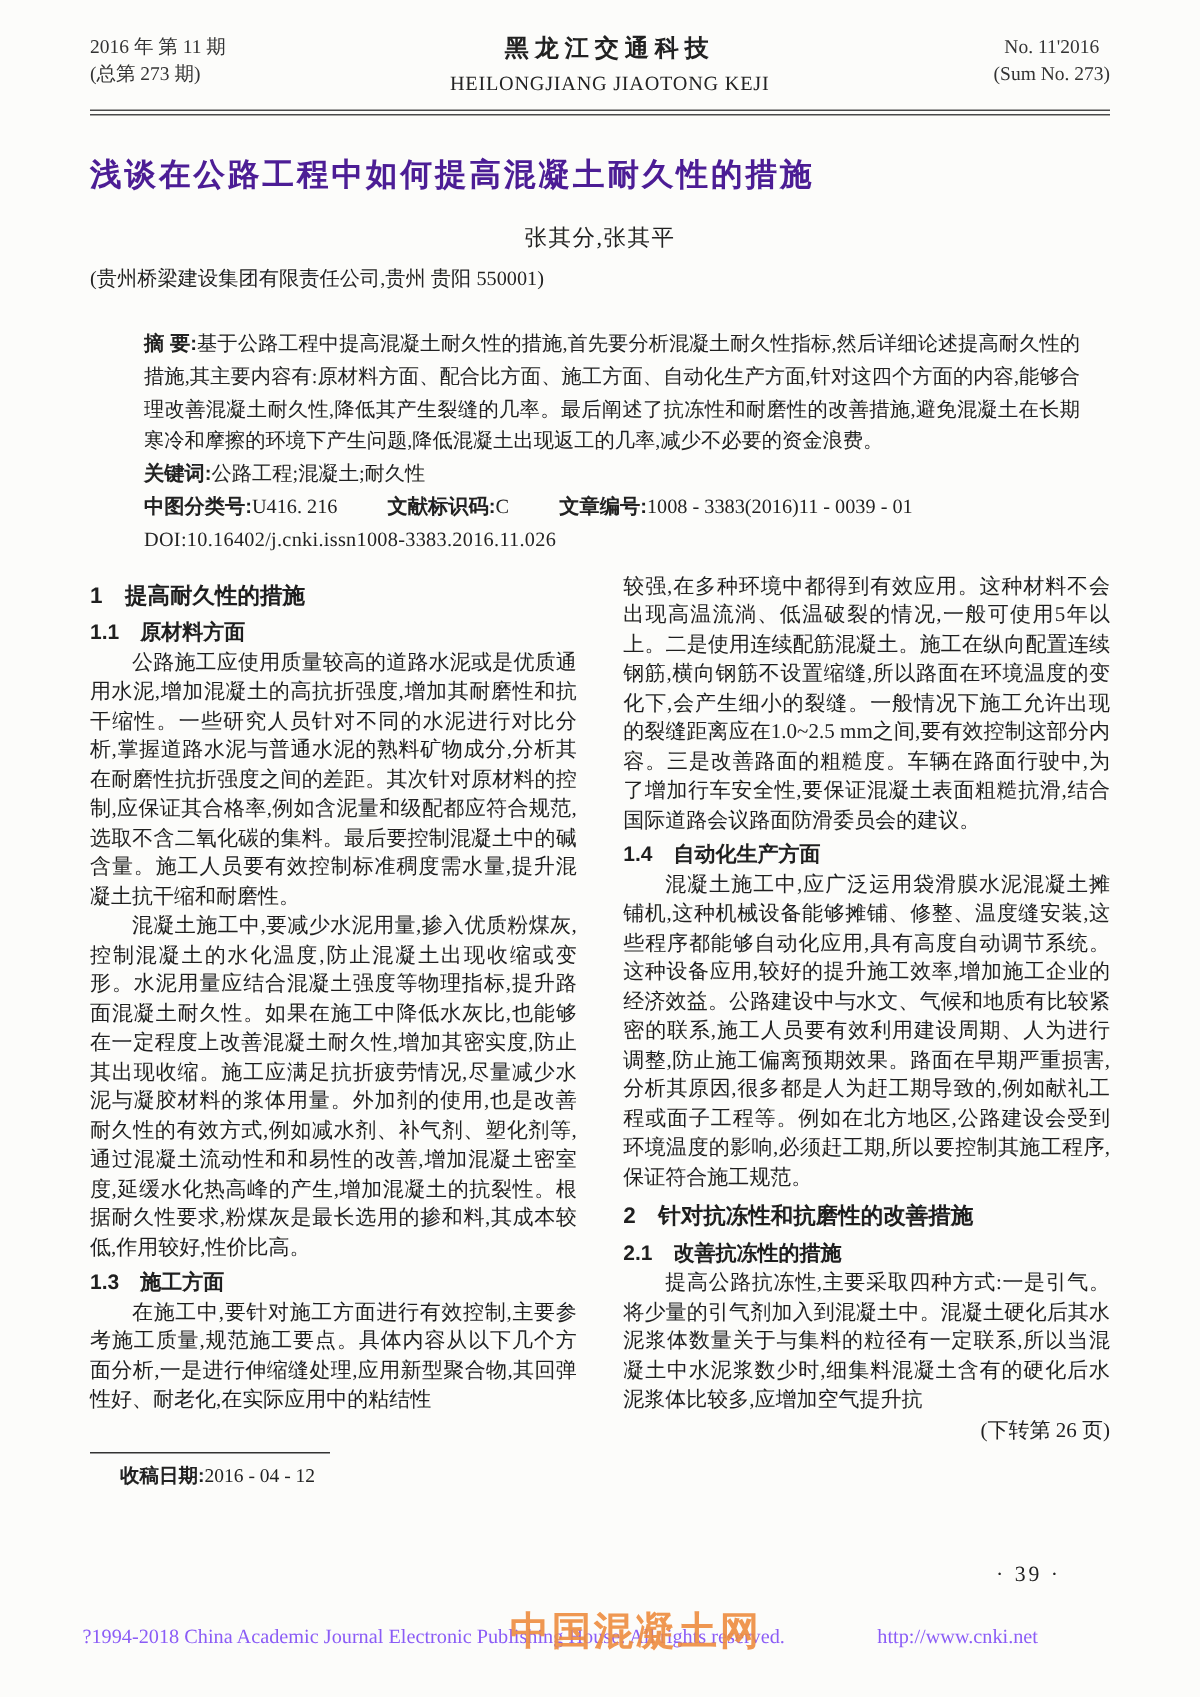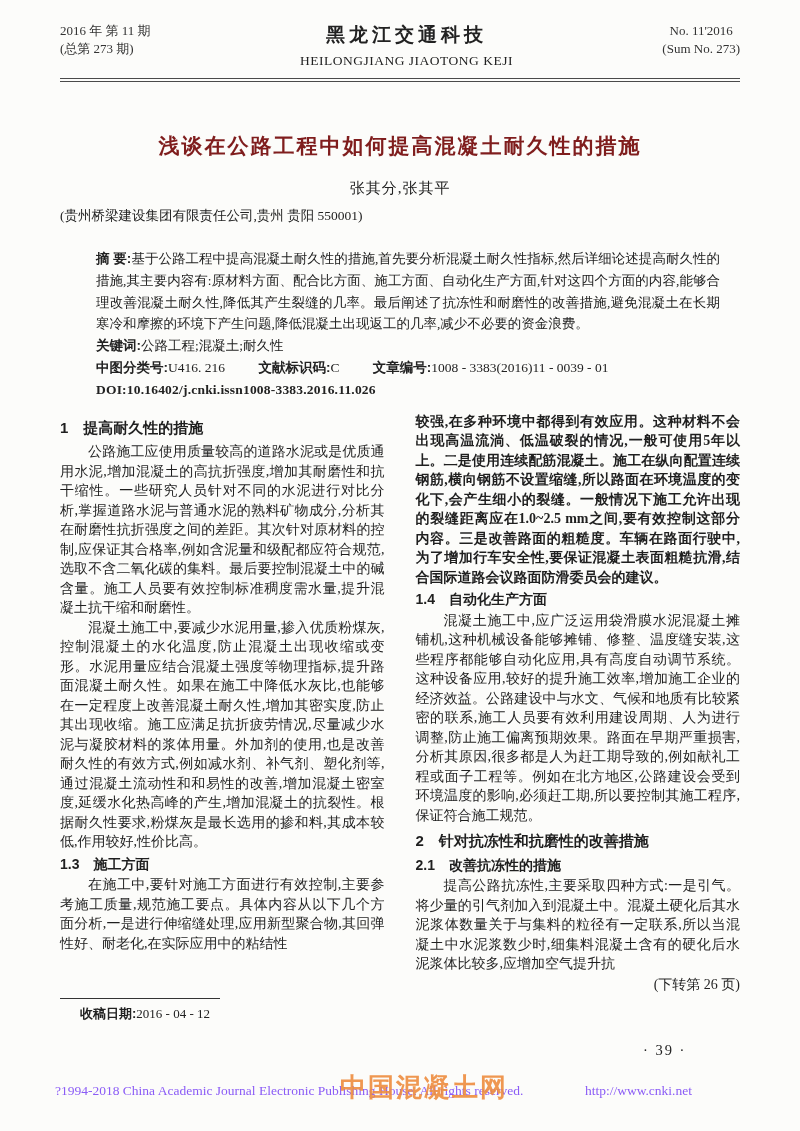--- a/index.html
+++ b/index.html
@@ -8,54 +8,54 @@
     background:#fcfcfa;color:#222;
     font-family:"Liberation Serif", serif;
   }
   .page{padding:22px 60px 0 60px;}
 
   
   .header{display:flex;justify-content:space-between;align-items:flex-start;}
   .h-left,.h-right{font-size:13px;line-height:18px;color:#333;white-space:nowrap;}
   .h-right{text-align:center;}
   .h-center{text-align:center;flex:1;}
-  .jcn{font-size:19px;font-weight:bold;letter-spacing:4px;font-family:"Liberation Sans",sans-serif;}
+  .jcn{font-size:16px;font-weight:bold;letter-spacing:4px;font-family:"Liberation Sans",sans-serif;}
   .jen{font-size:13.5px;margin-top:5px;letter-spacing:.5px;}
   .double-rule{margin-top:9px;height:2px;border-top:1.2px solid #4a4a4a;border-bottom:1.2px solid #4a4a4a;}
 
   
-  .title{margin:50px 0 0 0;text-align:center;font-size:21px;font-weight:bold;
-         letter-spacing:2px;font-family:"Liberation Sans",sans-serif;color:#7f1d1d;}
+  .title{margin:25px 0 0 0;font-size:21px;font-weight:bold;
+         letter-spacing:2px;font-family:"Liberation Sans",sans-serif;color:#4c1d95;}
   .authors{margin-top:19px;text-align:center;font-size:15px;letter-spacing:1px;}
   .affiliation{margin-top:9px;text-align:left;font-size:13.5px;}
 
   
   .meta-block{margin:23px 20px 0 36px;font-size:13.5px;line-height:21.8px;text-align:justify;}
   .lbl{font-weight:bold;font-family:"Liberation Sans",sans-serif;}
   .meta-block p{margin:0;}
   .clc{margin-top:1px;}
   .clc .pair{margin-right:30px;white-space:nowrap;}
-  .doi{margin-top:3px;letter-spacing:.2px;font-weight:bold;}
+  .doi{margin-top:3px;letter-spacing:.2px;}
 
   
   .columns{display:flex;gap:31px;margin-top:11px;}
   .col{width:329.5px;font-size:14px;line-height:19.5px;text-align:justify;color:#1f1f1f;}
   .col p{margin:0;text-indent:2em;}
-  .col p.cont{text-indent:0;font-weight:bold;}
+  .col p.cont{text-indent:0;}
   .h1x{font-weight:bold;font-family:"Liberation Sans",sans-serif;font-size:15px;margin:6px 0 5px 0;}
   .h2x{font-weight:bold;font-family:"Liberation Sans",sans-serif;font-size:14px;margin:3px 0 1px 0;}
   .note{text-align:right;margin-top:1px;}
 
   
   .footnote{margin:4px 0 0 0;font-size:13px;line-height:19.5px;}
   .fn-rule{width:160px;border-top:1.5px solid #333;margin-bottom:5px;}
   .fn-line{padding-left:20px;white-space:nowrap;}
 
   
-  .page-number{position:absolute;left:643px;top:1042px;font-size:14.5px;letter-spacing:2px;color:#222;}
+  .page-number{position:absolute;left:664px;top:1042px;font-size:14.5px;letter-spacing:2px;color:#222;}
   .watermark{position:absolute;left:340px;top:1070px;font-size:26px;font-weight:bold;
              letter-spacing:2px;color:#ee8d3f;opacity:.9;z-index:2;
              font-family:"Liberation Sans",sans-serif;}
   .copyright{position:absolute;left:55px;top:1083px;width:637px;display:flex;
              justify-content:space-between;color:#8b5cf6;font-size:13.5px;z-index:1;}
 </style>
 </head>
 <body>
 
 <div class="page">
@@ -87,20 +87,21 @@
       <span class="pair"><span class="lbl">中图分类号:</span><span>U416. 216</span></span>
       <span class="pair"><span class="lbl">文献标识码:</span><span>C</span></span>
       <span class="pair"><span class="lbl">文章编号:</span><span>1008 - 3383(2016)11 - 0039 - 01</span></span>
     </p>
     <p class="doi">DOI:10.16402/j.cnki.issn1008-3383.2016.11.026</p>
   </div>
 
   <div class="columns">
     <div class="col">
       <div class="h1x">1　提高耐久性的措施</div>
+      <div class="h2x">1.1　原材料方面</div>
       <p>公路施工应使用质量较高的道路水泥或是优质通用水泥,增加混凝土的高抗折强度,增加其耐磨性和抗干缩性。一些研究人员针对不同的水泥进行对比分析,掌握道路水泥与普通水泥的熟料矿物成分,分析其在耐磨性抗折强度之间的差距。其次针对原材料的控制,应保证其合格率,例如含泥量和级配都应符合规范,选取不含二氧化碳的集料。最后要控制混凝土中的碱含量。施工人员要有效控制标准稠度需水量,提升混凝土抗干缩和耐磨性。</p>
       <p>混凝土施工中,要减少水泥用量,掺入优质粉煤灰,控制混凝土的水化温度,防止混凝土出现收缩或变形。水泥用量应结合混凝土强度等物理指标,提升路面混凝土耐久性。如果在施工中降低水灰比,也能够在一定程度上改善混凝土耐久性,增加其密实度,防止其出现收缩。施工应满足抗折疲劳情况,尽量减少水泥与凝胶材料的浆体用量。外加剂的使用,也是改善耐久性的有效方式,例如减水剂、补气剂、塑化剂等,通过混凝土流动性和和易性的改善,增加混凝土密室度,延缓水化热高峰的产生,增加混凝土的抗裂性。根据耐久性要求,粉煤灰是最长选用的掺和料,其成本较低,作用较好,性价比高。</p>
       <div class="h2x">1.3　施工方面</div>
       <p>在施工中,要针对施工方面进行有效控制,主要参考施工质量,规范施工要点。具体内容从以下几个方面分析,一是进行伸缩缝处理,应用新型聚合物,其回弹性好、耐老化,在实际应用中的粘结性</p>
     </div>
     <div class="col">
       <p class="cont">较强,在多种环境中都得到有效应用。这种材料不会出现高温流淌、低温破裂的情况,一般可使用5年以上。二是使用连续配筋混凝土。施工在纵向配置连续钢筋,横向钢筋不设置缩缝,所以路面在环境温度的变化下,会产生细小的裂缝。一般情况下施工允许出现的裂缝距离应在1.0~2.5 mm之间,要有效控制这部分内容。三是改善路面的粗糙度。车辆在路面行驶中,为了增加行车安全性,要保证混凝土表面粗糙抗滑,结合国际道路会议路面防滑委员会的建议。</p>
       <div class="h2x">1.4　自动化生产方面</div>
       <p>混凝土施工中,应广泛运用袋滑膜水泥混凝土摊铺机,这种机械设备能够摊铺、修整、温度缝安装,这些程序都能够自动化应用,具有高度自动调节系统。这种设备应用,较好的提升施工效率,增加施工企业的经济效益。公路建设中与水文、气候和地质有比较紧密的联系,施工人员要有效利用建设周期、人为进行调整,防止施工偏离预期效果。路面在早期严重损害,分析其原因,很多都是人为赶工期导致的,例如献礼工程或面子工程等。例如在北方地区,公路建设会受到环境温度的影响,必须赶工期,所以要控制其施工程序,保证符合施工规范。</p>
       <div class="h1x">2　针对抗冻性和抗磨性的改善措施</div>

